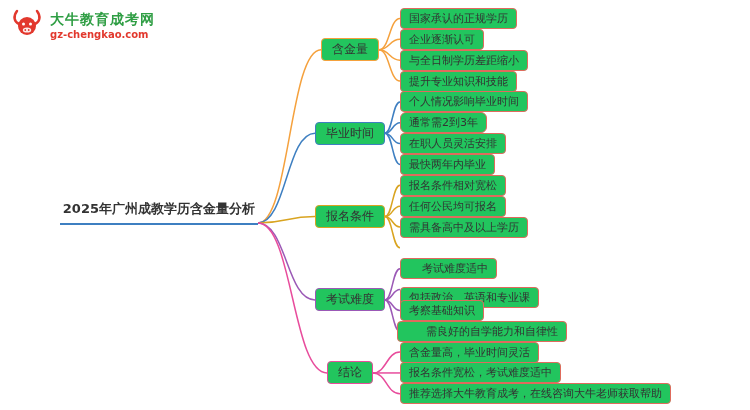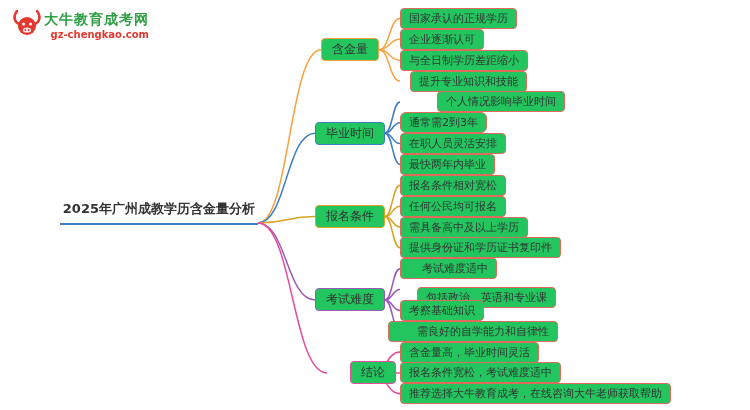--- a/index.html
+++ b/index.html
@@ -33,23 +33,23 @@
     padding:0 3px 5px 3px;
     border-bottom:2px solid #3e7fc1;
     white-space:nowrap;
     z-index:2;
   }
   #logo {
     position:absolute;
     top:8px; left:10px;
     display:flex;
     align-items:center;
+    gap:6px;
     z-index:3;
     cursor:pointer;
-    text-align:right;
   }
   .logo-text { display:flex; flex-direction:column; line-height:1.25; }
   .logo-name   { color:#2f9e44; font-weight:bold; font-size:14px; letter-spacing:1px; }
   .logo-domain { color:#e2382d; font-weight:bold; font-size:10px; }
 </style>
 </head>
 <body>
 
 <div id="stage">
 
@@ -97,34 +97,33 @@
       <div class="logo-name">大牛教育成考网</div>
       <div class="logo-domain">gz-chengkao.com</div>
     </div>
   </div>
 
   <div id="root-node" style="border-bottom-color: rgb(62, 127, 193); color: rgb(51, 51, 51);">2025年广州成教学历含金量分析</div>
 
 <div class="leaf-node" style="top: 8px; left: 400px; border-color: rgb(223, 107, 93); color: rgb(51, 51, 51);">国家承认的正规学历</div>
     <div class="leaf-node" style="top: 28.85px; left: 400px; border-color: rgb(223, 107, 93); color: rgb(51, 51, 51);">企业逐渐认可</div>
     <div class="leaf-node" style="top: 49.7px; left: 400px; border-color: rgb(223, 107, 93); color: rgb(51, 51, 51);">与全日制学历差距缩小</div>
-    <div class="leaf-node" style="top: 70.55px; left: 410px; border-color: rgb(223, 107, 93); color: rgb(51, 51, 51); text-align: right;">提升专业知识和技能</div>
+    <div class="leaf-node" style="top: 70.55px; left: 400px; border-color: rgb(223, 107, 93); color: rgb(51, 51, 51); text-align: right;">提升专业知识和技能</div>
     <div class="branch-node" style="border-color: rgb(245, 161, 61); color: rgb(51, 51, 51); left: 321px; top: 38.275px;">含金量</div>
-    <div class="leaf-node" style="top: 91.4px; left: 400px; border-color: rgb(223, 107, 93); color: rgb(51, 51, 51); margin-left: 37px;">个人情况影响毕业时间</div>
+    <div class="leaf-node" style="top: 91.4px; left: 400px; border-color: rgb(223, 107, 93); color: rgb(51, 51, 51);">个人情况影响毕业时间</div>
     <div class="leaf-node" style="top: 112.25px; left: 400px; border-color: rgb(223, 107, 93); color: rgb(51, 51, 51); border-radius: 6px;">通常需2到3年</div>
     <div class="leaf-node" style="top: 133.1px; left: 400px; border-color: rgb(223, 107, 93); color: rgb(51, 51, 51);">在职人员灵活安排</div>
     <div class="leaf-node" style="top: 153.95px; left: 400px; border-color: rgb(223, 107, 93); color: rgb(51, 51, 51);">最快两年内毕业</div>
     <div class="branch-node" style="border-color: rgb(62, 127, 193); color: rgb(51, 51, 51); left: 315px; top: 121.675px;">毕业时间</div>
     <div class="leaf-node" style="top: 174.8px; left: 400px; border-color: rgb(223, 107, 93); color: rgb(51, 51, 51);">报名条件相对宽松</div>
     <div class="leaf-node" style="top: 195.65px; left: 400px; border-color: rgb(223, 107, 93); color: rgb(51, 51, 51);">任何公民均可报名</div>
     <div class="leaf-node" style="top: 216.5px; left: 400px; border-color: rgb(223, 107, 93); color: rgb(51, 51, 51);">需具备高中及以上学历</div>
-    <div class="leaf-node" style="top: 237.35px; left: 400px; border-color: rgb(223, 107, 93); color: rgb(51, 51, 51);">提供身份证和学历证书复印件</div>
     <div class="branch-node" style="border-color: rgb(217, 164, 32); color: rgb(51, 51, 51); left: 315px; top: 205.075px;">报名条件</div>
     <div class="leaf-node" style="top: 258.2px; left: 400px; border-color: rgb(223, 107, 93); color: rgb(51, 51, 51); padding-left: 21px;">考试难度适中</div>
-    <div class="leaf-node" style="top: 287px; left: 400px; border-color: rgb(223, 107, 93); color: rgb(51, 51, 51); margin-left: 17px;">包括政治、英语和专业课</div>
+    <div class="leaf-node" style="top: 287px; left: 400px; border-color: rgb(223, 107, 93); color: rgb(51, 51, 51);">包括政治、英语和专业课</div>
     <div class="leaf-node" style="top: 299.9px; left: 400px; border-color: rgb(223, 107, 93); color: rgb(51, 51, 51);">考察基础知识</div>
-    <div class="leaf-node" style="top: 320.75px; left: 388px; border-color: rgb(223, 107, 93); color: rgb(51, 51, 51); padding-left: 28px;">需良好的自学能力和自律性</div>
+    <div class="leaf-node" style="top: 320.75px; left: 397px; border-color: rgb(223, 107, 93); color: rgb(51, 51, 51); padding-left: 28px;">需良好的自学能力和自律性</div>
     <div class="branch-node" style="border-color: rgb(155, 89, 182); color: rgb(51, 51, 51); left: 315px; top: 288.475px;">考试难度</div>
     <div class="leaf-node" style="top: 341.6px; left: 400px; border-color: rgb(223, 107, 93); color: rgb(51, 51, 51);">含金量高，毕业时间灵活</div>
     <div class="leaf-node" style="top: 362.45px; left: 400px; border-color: rgb(223, 107, 93); color: rgb(51, 51, 51);">报名条件宽松，考试难度适中</div>
     <div class="leaf-node" style="top: 383.3px; left: 400px; border-color: rgb(223, 107, 93); color: rgb(51, 51, 51);">推荐选择大牛教育成考，在线咨询大牛老师获取帮助</div>
-    <div class="branch-node" style="border-color: rgb(232, 76, 156); color: rgb(51, 51, 51); left: 327px; top: 361.45px; margin-left: 23px;">结论</div>
+    <div class="branch-node" style="border-color: rgb(232, 76, 156); color: rgb(51, 51, 51); left: 327px; top: 361.45px;">结论</div>
   </div>
 
 </body></html>

